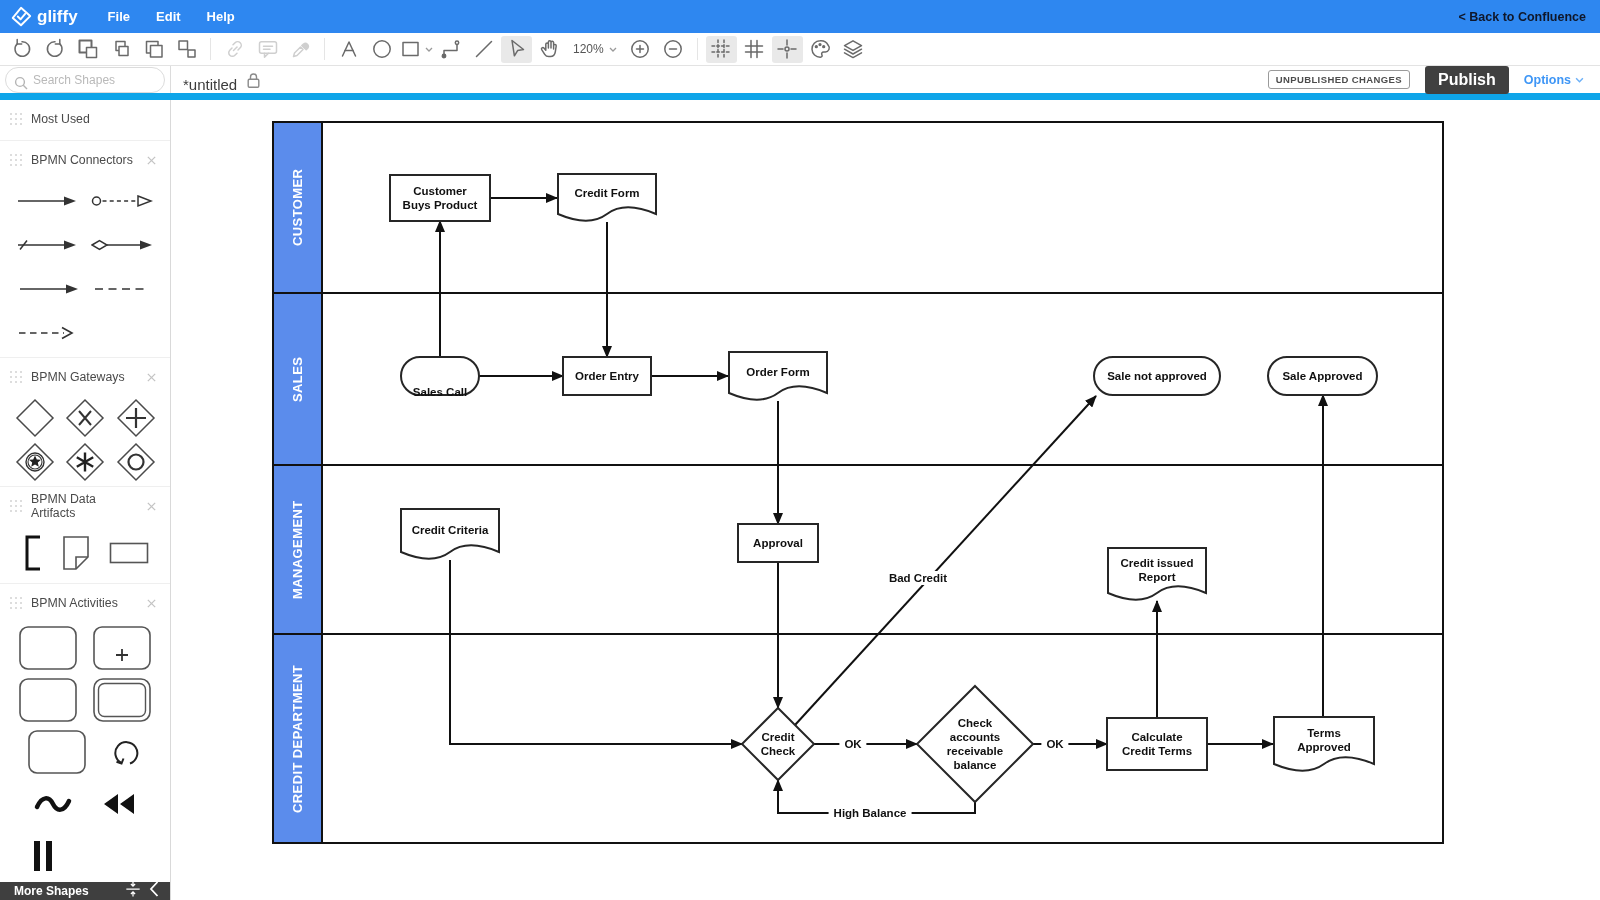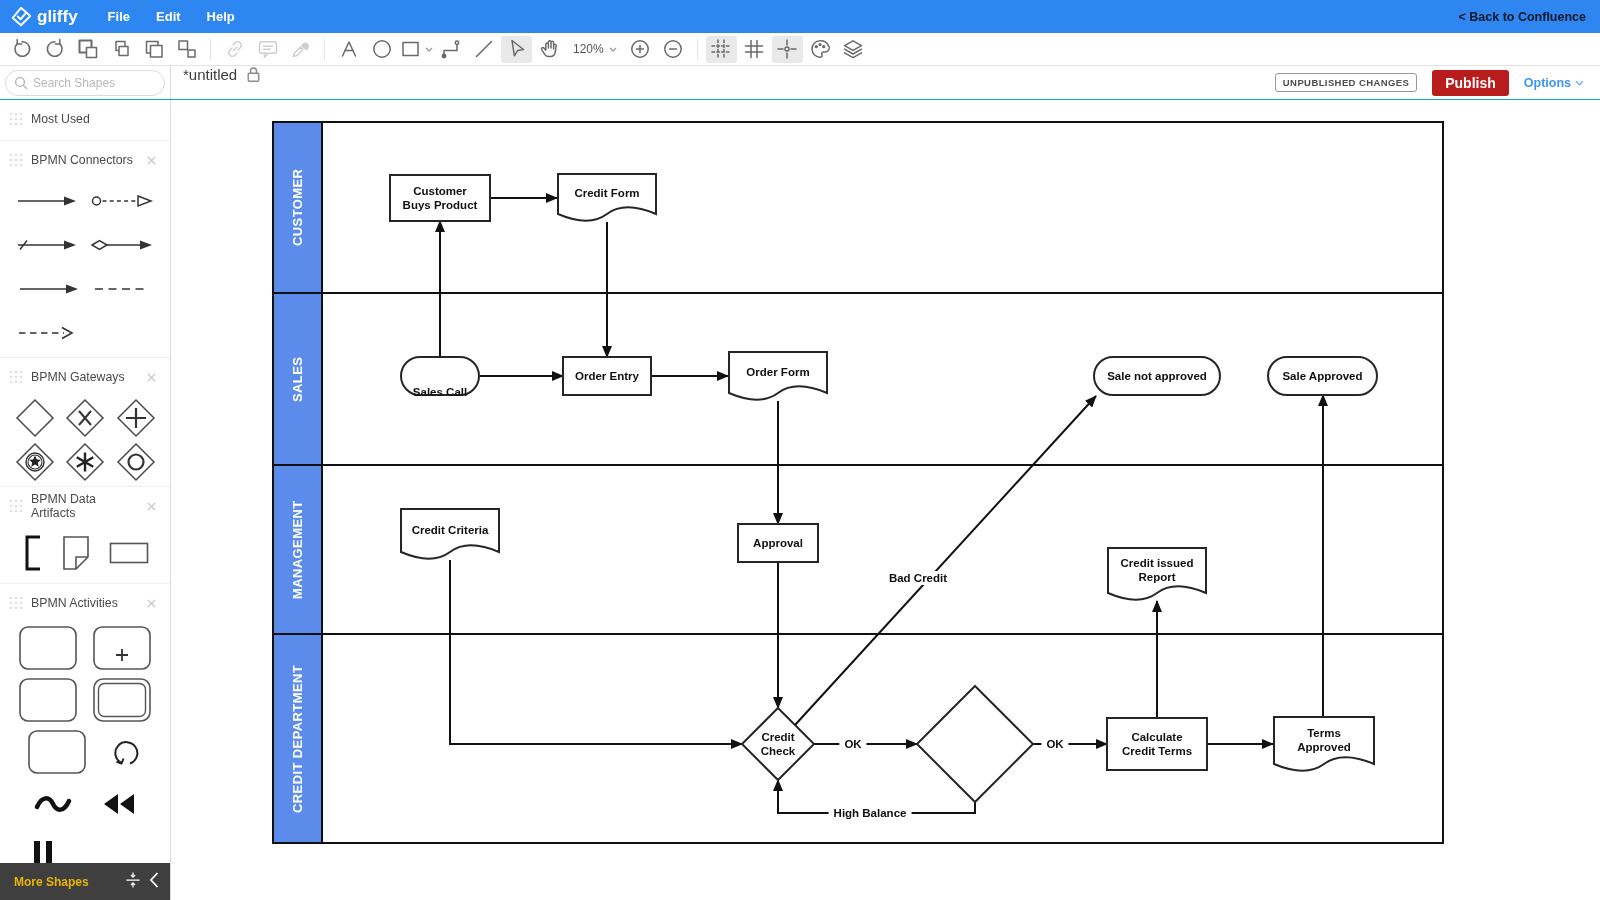--- a/index.html
+++ b/index.html
@@ -10,44 +10,44 @@
 .menu{cursor:default}
 .back-link{margin-left:auto;color:#0f172a;font-size:12.5px;font-weight:bold;text-decoration:none}
 .toolbar{height:33px;border-bottom:1px solid #e3e3e3;display:flex;align-items:center;padding-left:5px;background:#fff}
 .tb-btn{min-width:31px;height:27px;display:flex;align-items:center;justify-content:center;color:#6a6a6a;border-radius:3px;margin:0 1px}
 .tb-btn svg{display:block}
 .tb-btn.active{background:#e9e9e9}
 .tb-btn.disabled{color:#cfcfcf}
 .tb-btn .caret{margin-left:2px;color:#9a9a9a}
 .tb-text{padding:0 6px;font-size:12px;color:#555;gap:3px}
 .tb-divider{width:1px;height:22px;background:#e5e5e5;margin:0 7px}
-.header-row{height:34px;display:flex;border-bottom:1px solid #0ea5e9}
+.header-row{height:34px;display:flex;border-bottom:7px solid #0ea5e9}
 .search-wrap{width:171px;border-right:1px solid #dcdcdc;display:flex;align-items:center;padding:0 5px;position:relative}
 .search-wrap input{width:100%;height:26px;border:1px solid #dcdcdc;border-radius:13px;padding:0 8px 0 27px;font-size:12px;color:#333;outline:none;font-family:inherit}
 .search-wrap input::placeholder{color:#b9b9b9}
 .search-icon{position:absolute;left:14px;top:10px;pointer-events:none}
-.title-area{display:flex;align-items:flex-start;padding-left:12px;gap:9px;flex:1}
+.title-area{display:flex;align-items:flex-end;padding-left:12px;gap:9px;flex:1}
 .doc-title{font-size:15px;color:#3c3c3c}
 .header-actions{display:flex;align-items:center;gap:15px;padding-right:16px}
 .badge{border:1px solid #9a9a9a;border-radius:3px;color:#4c4c4c;font-size:9.5px;font-weight:bold;letter-spacing:.4px;padding:3px 7px;white-space:nowrap}
-.publish{background:#b91c1c;color:#fff;border:none;border-radius:3px;font-size:14px;font-weight:bold;padding:5px 13px;font-family:inherit}
+.publish{background:#404040;color:#fff;border:none;border-radius:3px;font-size:16px;font-weight:bold;padding:5px 13px;font-family:inherit}
 .options{color:#3e96f6;font-size:12.5px;font-weight:bold;display:flex;align-items:center;gap:4px}
 .main-row{display:flex;height:800px}
 .sidebar{width:171px;border-right:1px solid #d9d9d9;position:relative;background:#fff;overflow:hidden}
 #palette{height:100%;overflow:hidden}
 .pal-section{border-bottom:1px solid #efefef;padding-bottom:2px}
 .pal-header{height:38px;display:flex;align-items:center;padding:0 13px 0 10px;gap:9px}
 .pal-title{font-size:12.3px;color:#4a4a4a;flex:1}
 .pal-row{display:flex;justify-content:space-evenly;align-items:center;min-height:44px;padding:0 4px}
 .pal-row.single{justify-content:flex-start;padding-left:18px}
 .sec-bpmn-data-artifacts .pal-row{min-height:56px}
 .sec-bpmn-activities .pal-row{min-height:52px}
 .sec-bpmn-activities .pal-row.single{padding-left:32px}
 .pal-item{display:flex;align-items:center;justify-content:center}
-.more-shapes{position:absolute;left:0;right:0;bottom:0;height:37px;background:#3f3f3f;color:#eab308;display:flex;align-items:center;padding:0 10px 0 14px;gap:4px;z-index:5}
+.more-shapes{position:absolute;left:0;right:0;bottom:0;height:18px;background:#3f3f3f;color:#ffffff;display:flex;align-items:center;padding:0 10px 0 14px;gap:4px;z-index:5}
 .ms-label{font-size:12px;font-weight:bold;flex:1}
 .canvas{flex:1;position:relative;background:#fff;overflow:hidden}
 #diagram-svg{position:absolute;left:0;top:0}
 #diagram-labels{position:absolute;inset:0;pointer-events:none}
 .lane-label{position:absolute;display:flex;align-items:center;justify-content:center;color:#fff;font-weight:bold;font-size:13px;letter-spacing:.4px;writing-mode:vertical-rl;transform:rotate(180deg)}
 .node-label{position:absolute;display:flex;align-items:center;justify-content:center;text-align:center;font-size:11.5px;font-weight:bold;color:#101010;line-height:1.22}
 .edge-label{position:absolute;transform:translate(-50%,-50%);background:#fff;padding:1px 5px;font-size:11.5px;font-weight:bold;color:#101010;white-space:nowrap}
 </style>
 </head>
 <body>
@@ -583,18 +583,19 @@
           <div class="node-label" style="left: 390px; top: 73px; width: 92px; height: 41px;">Credit Form</div>
           <div class="node-label" style="left: 234px; top: 273px; width: 70px; height: 38px;">Sales Call</div>
           <div class="node-label" style="left: 396px; top: 257px; width: 80px; height: 38px;">Order Entry</div>
           <div class="node-label" style="left: 561px; top: 251px; width: 92px; height: 42px; text-align: center;">Order Form</div>
           <div class="node-label" style="left: 927px; top: 257px; width: 118px; height: 38px;">Sale not approved</div>
           <div class="node-label" style="left: 1101px; top: 257px; width: 101px; height: 38px;">Sale Approved</div>
           <div class="node-label" style="left: 233px; top: 408px; width: 92px; height: 44px;">Credit Criteria</div>
           <div class="node-label" style="left: 571px; top: 424px; width: 72px; height: 38px;">Approval</div>
           <div class="node-label" style="left: 943px; top: 447px; width: 86px; height: 46px;">Credit issued Report</div>
           <div class="node-label" style="left: 581px; top: 608px; width: 52px; height: 72px;">Credit Check</div>
+          <div class="node-label" style="left: 768px; top: 586px; width: 72px; height: 116px;">Check accounts receivable balance</div>
           <div class="node-label" style="left: 945px; top: 618px; width: 82px; height: 52px;">Calculate Credit Terms</div>
           <div class="node-label" style="left: 1122px; top: 616px; width: 62px; height: 48px;">Terms Approved</div>
         </div>
     </main>
   </div>
 </div>
 
 </body></html>

